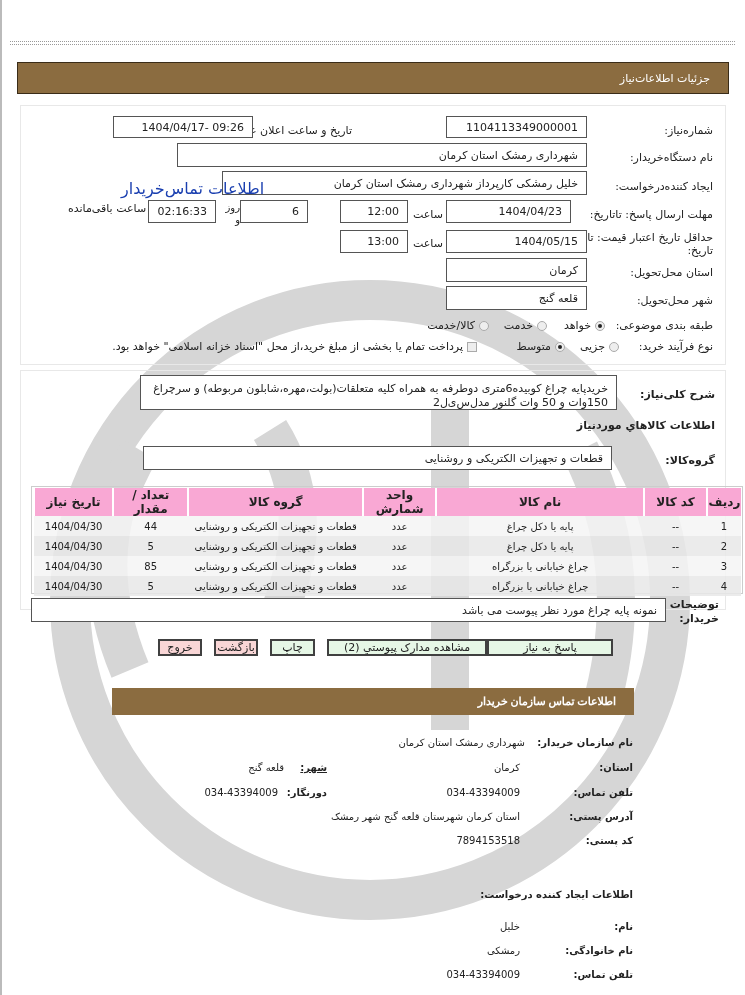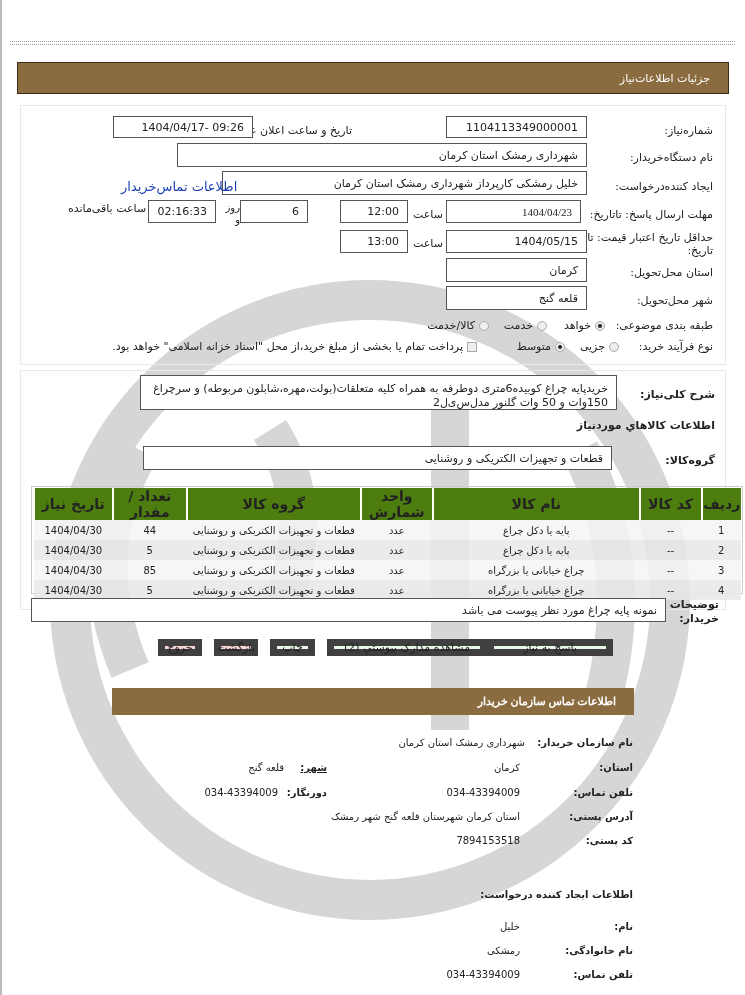--- a/index.html
+++ b/index.html
@@ -8,33 +8,33 @@
   .left-edge { position: absolute; left: 0; top: 0; width: 2px; height: 995px; background: #bbb; }
   .dotline { position: absolute; left: 10px; right: 10px; height: 1px; border-top: 1px dotted #999; }
   .watermark { position: absolute; left: 20px; top: 250px; width: 700px; height: 700px; pointer-events: none; opacity: 1; }
   .panel-header { position: absolute; background: #8b6c40; border: 1px solid #3a2c18; color: #fff; font-size: 11px; padding-right: 18px; display: flex; align-items: center; }
   .panel { position: absolute; border: 1px solid #e8e8e8; background: rgba(255,255,255,0); }
   .lbl { position: absolute; font-size: 11px; color: #222; white-space: nowrap; text-align: right; }
   .bold { font-weight: bold; }
   .box { position: absolute; border: 1px solid #555; background: #fff; font-size: 11px; padding: 0 8px; display: flex; align-items: center; white-space: nowrap; overflow: hidden; }
   .box.ltr { direction: ltr; justify-content: flex-end; }
   .box.rtl { direction: rtl; justify-content: flex-start; }
-  .link { position: absolute; color: #1a3fb0; font-size: 13px; white-space: nowrap; }
+  .link { position: absolute; color: #1a3fb0; font-size: 16px; white-space: nowrap; }
   .radio { display: inline-block; width: 10px; height: 10px; border: 1px solid #aaa; border-radius: 50%; background: #eee; vertical-align: middle; position: relative; margin-left: 4px; }
   .radio.on::after { content: ""; position: absolute; left: 2px; top: 2px; width: 4px; height: 4px; border-radius: 50%; background: #222; }
   .chk { display: inline-block; width: 10px; height: 10px; border: 1px solid #aaa; background: #eee; vertical-align: middle; margin-left: 4px; }
   .opt { position: absolute; white-space: nowrap; font-size: 11px; }
   table.items { position: absolute; left: 33px; top: 488px; width: 708px; border-collapse: collapse; font-size: 10px; }
-  table.items th { background: #4d7c0f; font-weight: bold; height: 20px; border-left: 2px solid #fff; color: #222; font-size: 14px; }
+  table.items th { background: #f9a8d4; font-weight: bold; height: 20px; border-left: 2px solid #fff; color: #222; font-size: 12px; }
   table.items td { height: 20px; text-align: center; color: #222; margin-top: 44px; }
   table.items tr:nth-child(odd) td { background: rgba(245,245,245,0.85); }
   table.items tr:nth-child(even) td { background: rgba(232,232,232,0.85); }
   table.items tr td:first-child { text-align: center; }
   .tblwrap { position: absolute; left: 31px; top: 486px; width: 712px; height: 108px; border: 1px solid #ccc; }
-  .btn { position: absolute; height: 17px; border: 7px solid #404040; font-size: 11px; display: flex; align-items: center; justify-content: center; white-space: nowrap; }
+  .btn { position: absolute; height: 17px; border: 2px solid #404040; font-size: 11px; display: flex; align-items: center; justify-content: center; white-space: nowrap; }
   .btn.green { background: #e6f7e6; }
   .btn.pink { background: #f9d6d6; }
   .kv { position: absolute; font-size: 10px; white-space: nowrap; }
   .kv.k { font-weight: bold; }
 </style>
 </head>
 <body>
 
 <div class="left-edge"></div>
 <div class="dotline" style="top:41px;"></div>
@@ -61,21 +61,21 @@
 <div class="box ltr" style="left:77px; top:116px; width:140px; height:22px;margin-left:36px;">1404/04/17- 09:26</div>
 
 <span class="lbl" style="right:32px; top:151px;">نام دستگاه‌خریدار:</span>
 <div class="box rtl" style="left:177px; top:143px; width:410px; height:24px;">شهرداری رمشک استان کرمان</div>
 
 <span class="lbl" style="right:32px; top:180px;">ایجاد کننده‌درخواست:</span>
 <div class="box rtl" style="left:222px; top:171px; width:365px; height:24px;">خلیل رمشکی کارپرداز شهرداری رمشک استان کرمان</div>
 <span class="link" style="left:121px; top:179px;">اطلاعات تماس‌خریدار</span>
 
 <span class="lbl" style="right:32px; top:208px;">مهلت ارسال پاسخ: تاتاریخ:</span>
-<div class="box ltr" style="left:446px; top:200px; width:135px; height:23px;font-family:Liberation Serif, serif;">1404/04/23</div>
+<div class="box ltr" style="left:446px; top:200px; width:125px; height:23px;">1404/04/23</div>
 <span class="lbl" style="left:413px; top:208px;">ساعت</span>
 <div class="box ltr" style="left:340px; top:200px; width:68px; height:23px;">12:00</div>
 <div class="box ltr" style="left:240px; top:200px; width:68px; height:23px;">6</div>
 <span class="lbl" style="left:222px; top:202px; font-size:10px; width:18px; white-space:normal; line-height:12px;">روز و</span>
 <div class="box ltr" style="left:148px; top:200px; width:68px; height:23px;">02:16:33</div>
 <span class="lbl" style="left:68px; top:202px;">ساعت باقی‌مانده</span>
 
 <span class="lbl" style="right:32px; top:231px; width:130px; white-space:normal; line-height:13px;">حداقل تاریخ اعتبار قیمت: تا تاریخ:</span>
 <div class="box ltr" style="left:446px; top:230px; width:141px; height:23px;">1404/05/15</div>
 <span class="lbl" style="left:413px; top:237px;">ساعت</span>

